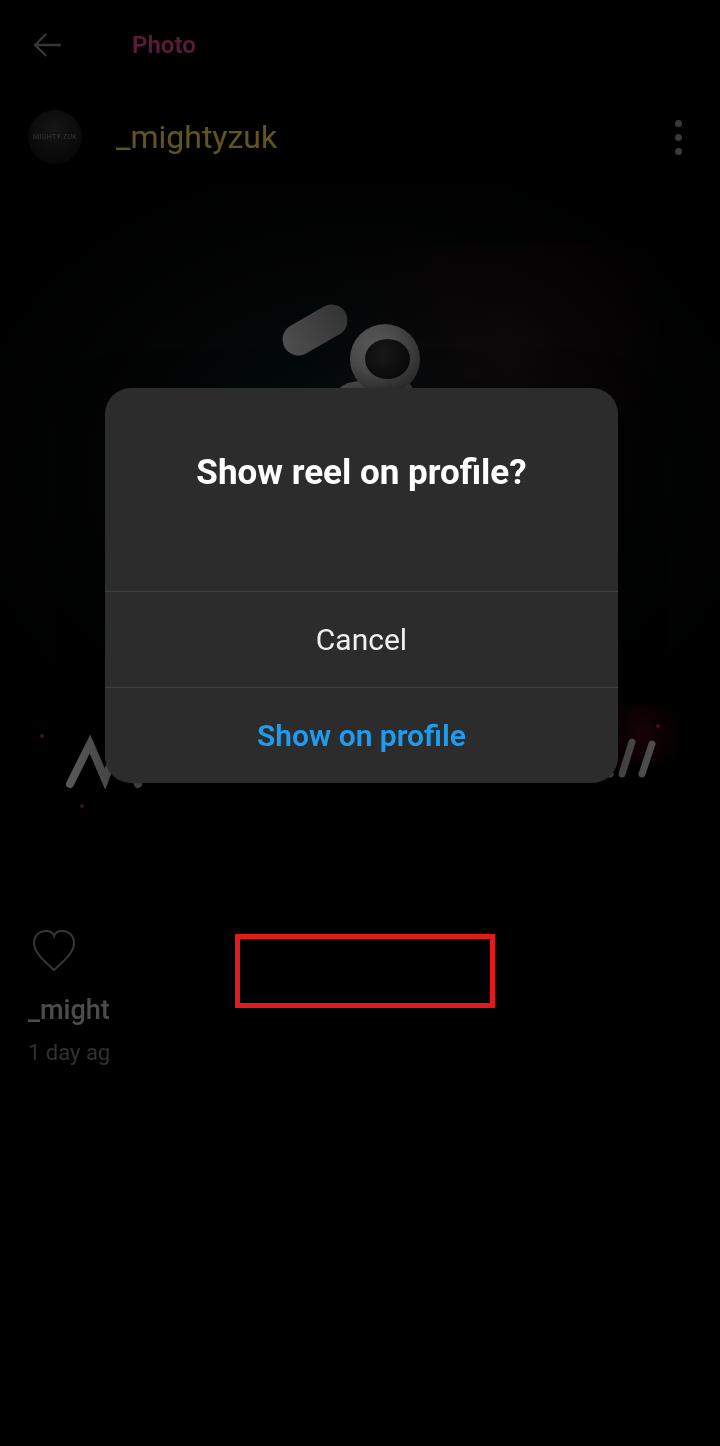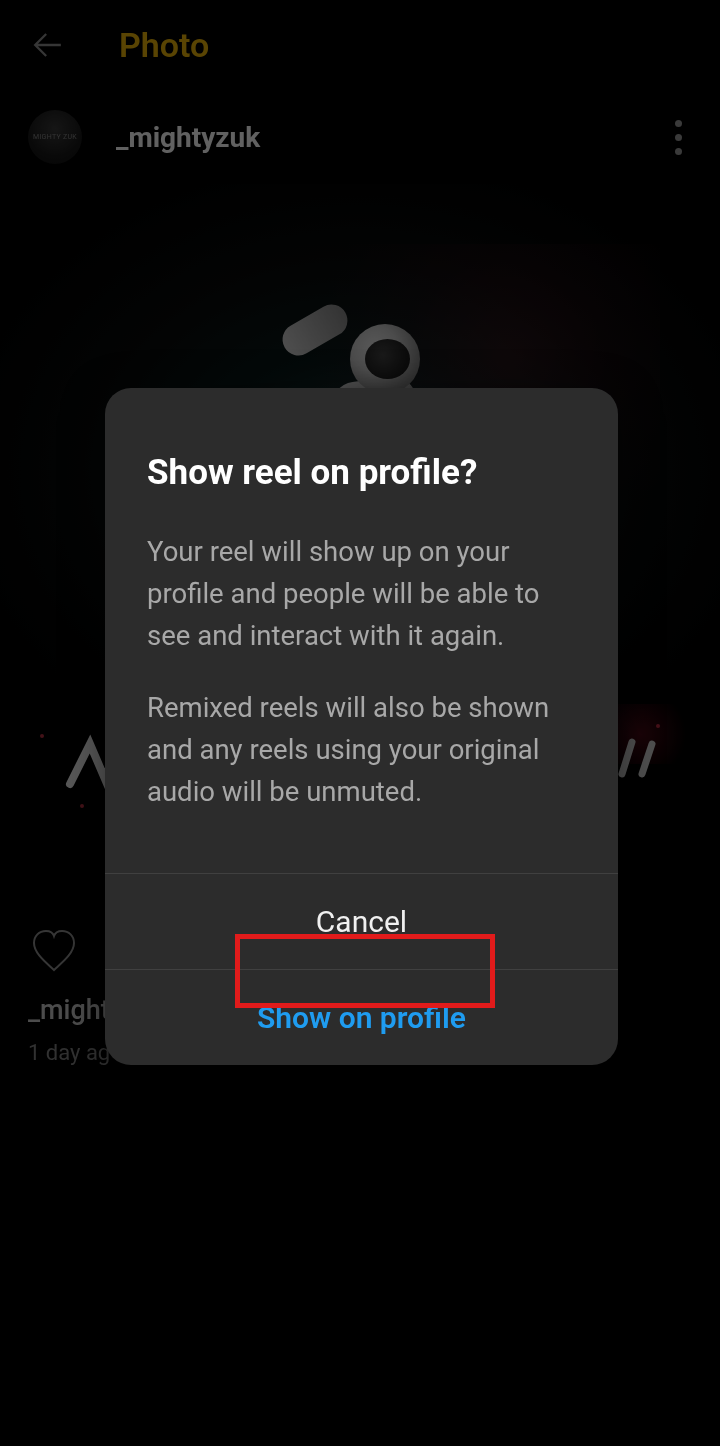--- a/index.html
+++ b/index.html
@@ -2,26 +2,26 @@
 <html><head>
 <meta charset="utf-8">
 <style>
   * { box-sizing: border-box; margin: 0; padding: 0; }
   html, body { width: 720px; height: 1446px; background: #000; font-family: -apple-system, BlinkMacSystemFont, "Segoe UI", Roboto, Helvetica, Arial, sans-serif; overflow: hidden; color: #fff; position: relative; }
 
   
   .header { display: flex; align-items: center; height: 90px; padding: 0 24px; gap: 32px; }
   .back-arrow { width: 48px; height: 48px; display: flex; align-items: center; justify-content: center; color: #8e8e8e; }
   .back-arrow svg { width: 44px; height: 44px; stroke: #8e8e8e; stroke-width: 2.5; fill: none; }
-  .header-title { font-size: 34px; font-weight: 600; color: #eab308; margin-left: 15px; }
+  .header-title { font-size: 24px; font-weight: 600; color: #ec4899; margin-left: 28px; }
 
   
   .post-header { display: flex; align-items: center; padding: 20px 22px 20px 28px; gap: 34px; }
   .avatar { width: 54px; height: 54px; border-radius: 50%; background: radial-gradient(circle at 50% 35%, #3a3a3a 0%, #1a1a1a 60%, #0d0d0d 100%); display: flex; align-items: center; justify-content: center; font-size: 7px; color: #888; letter-spacing: 0.3px; }
-  .username { font-size: 28px; color: #ffffff; font-weight: 700; flex: 1; }
+  .username { font-size: 32px; color: #fde047; font-weight: 400; flex: 1; }
   .more-dots { width: 24px; height: 44px; display: flex; flex-direction: column; align-items: center; justify-content: center; gap: 7px; margin-right: 8px; }
   .dot { width: 7px; height: 7px; border-radius: 50%; background: #999; }
 
   
   .post-image { width: 720px; height: 720px; position: relative; background: radial-gradient(ellipse 70% 55% at 50% 40%, #1a3838 0%, #0a1818 30%, #080a0a 55%, #000 85%); overflow: hidden; }
   .nebula { position: absolute; width: 380px; height: 280px; right: 60px; top: 60px;
     background: radial-gradient(circle at 60% 40%, rgba(160,40,60,0.18) 0%, rgba(90,20,40,0.12) 35%, transparent 70%); }
   .astronaut { position: absolute; left: 280px; top: 130px; width: 160px; height: 170px; }
   .astro-head { position: absolute; left: 70px; top: 10px; width: 70px; height: 70px; border-radius: 50%; background: radial-gradient(circle at 35% 35%, #e8e8e8 0%, #c8c8c8 35%, #888 70%, #555 100%); }
   .astro-visor { position: absolute; left: 85px; top: 25px; width: 45px; height: 40px; border-radius: 50%; background: radial-gradient(circle at 40% 40%, #444 0%, #222 60%, #111 100%); }
@@ -39,21 +39,21 @@
   .post-actions { padding: 22px 28px 8px; }
   .heart-icon svg { width: 52px; height: 52px; stroke: #8e8e8e; stroke-width: 2; fill: none; }
   .post-caption { padding: 4px 28px; font-size: 27px; color: #c8c8c8; font-weight: 500; }
   .post-time { padding: 10px 28px; font-size: 22px; color: #808080; }
 
   
   .overlay { position: absolute; inset: 0; background: rgba(0,0,0,0.62); }
 
   
   .dialog { position: absolute; left: 105px; top: 388px; width: 513px; background: #2c2c2c; border-radius: 26px; overflow: hidden; box-shadow: 0 10px 40px rgba(0,0,0,0.5); }
-  .dialog-body { padding: 64px 42px 60px; }
+  .dialog-body { padding: 64px 42px 60px; text-align: center; }
   .dialog-title { font-size: 35px; font-weight: 700; color: #fff; margin-bottom: 38px; }
   .dialog-text { font-size: 27.5px; line-height: 1.53; color: #a8a8a8; }
   .dialog-text p { margin-bottom: 30px; }
   .dialog-text p:last-child { margin-bottom: 0; }
   .dialog-btn { height: 96px; display: flex; align-items: center; justify-content: center; border-top: 1px solid #404040; font-size: 30px; font-weight: 600; cursor: pointer; }
   .btn-primary { color: #1f9cf0; }
   .btn-secondary { color: #f0f0f0; font-weight: 400; }
 
   
   .highlight { position: absolute; border: 5px solid #e11b1b; pointer-events: none; }
@@ -109,22 +109,18 @@
   </div>
 </div>
 <div class="post-caption">_might</div>
 <div class="post-time">1 day ag</div>
 
 <div class="overlay"></div>
 
 <div class="dialog">
   <div class="dialog-body">
     <div class="dialog-title">Show reel on profile?</div>
-    <div class="dialog-text">
-      <p>Your reel will show up on your profile and people will be able to see and interact with it again.</p>
-      <p>Remixed reels will also be shown and any reels using your original audio will be unmuted.</p>
-    </div>
   </div>
   <div class="dialog-btn btn-secondary">Cancel</div>
   <div class="dialog-btn btn-primary">Show on profile</div>
 </div>
 
 <div class="highlight" style="left:235px; top:934px; width:260px; height:74px;"></div>
 
 </body></html>

